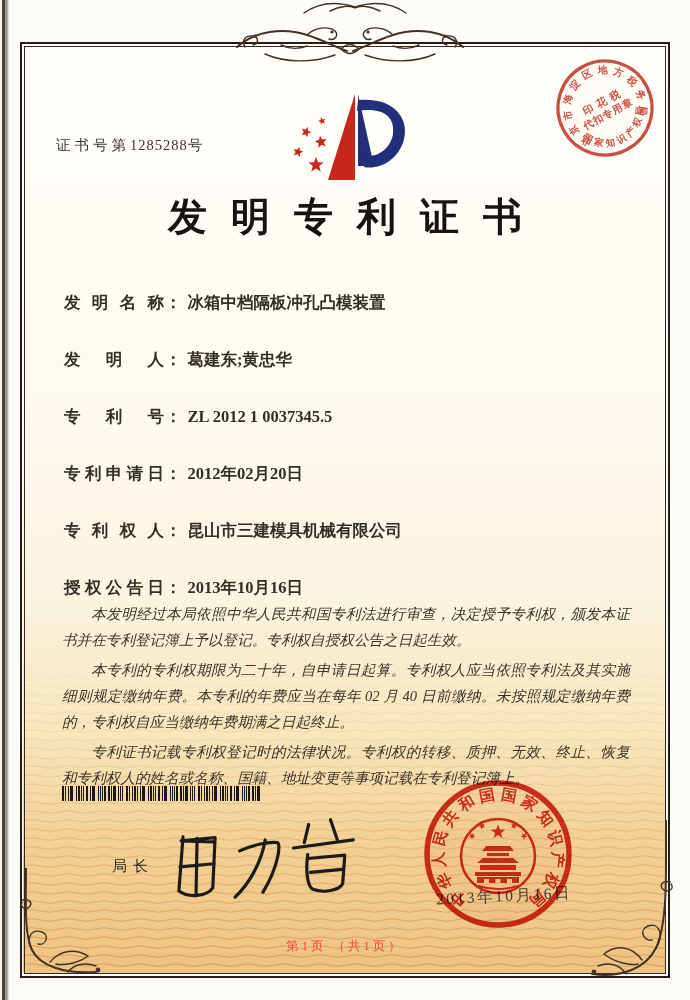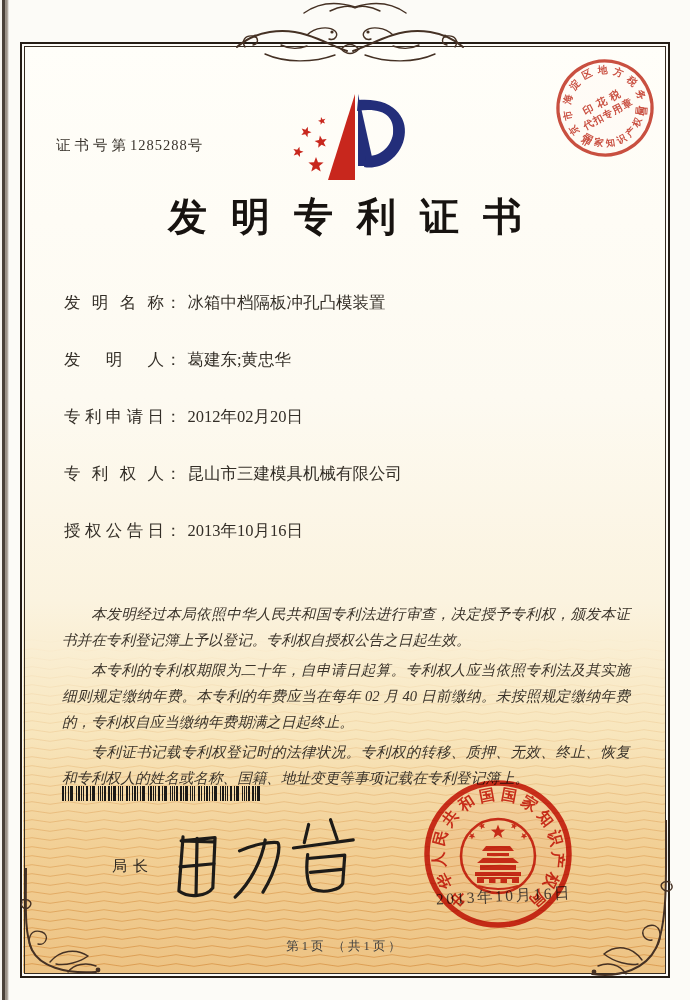--- a/index.html
+++ b/index.html
@@ -26,21 +26,21 @@
 
   .cert-number{position:absolute;left:56px;top:88px;z-index:5;font-size:14.5px;letter-spacing:4px;color:#3a342d;margin-top:48px;}
   .cert-number .num{letter-spacing:1px;}
 
   .logo{position:absolute;left:278px;top:84px;width:152px;height:110px;z-index:5;}
 
   .doc-title{position:absolute;left:0;top:190px;width:100%;z-index:5;text-align:center;
     font-size:39px;font-weight:700;color:#171310;letter-spacing:24px;text-indent:24px;}
 
   .fields{position:absolute;left:64px;top:292px;width:566px;z-index:5;}
-  .field-row{height:20px;margin-bottom:37px;font-size:16.5px;color:#332e27;white-space:nowrap;}
+  .field-row{height:20px;margin-bottom:37px;font-size:16.5px;color:#332e27;white-space:nowrap;font-weight:bold;}
   .field-label{display:inline-block;width:100px;text-align:justify;text-align-last:justify;vertical-align:top;}
   .field-colon{margin:0 6px 0 1px;}
 
   .paragraphs{position:absolute;left:58px;top:598px;width:576px;z-index:5;
     font-size:14.6px;line-height:1.78;color:#3a332a;text-align:justify;}
   .paragraphs p{margin:4px;text-indent:2em;font-style:italic;}
 
   .barcode{position:absolute;left:62px;top:786px;width:202px;height:15px;z-index:5;}
 
   .sig-title{position:absolute;left:112px;top:857px;z-index:5;font-size:15px;letter-spacing:6px;color:#2c2721;font-family:Liberation Mono, monospace;}
@@ -49,21 +49,21 @@
 
   .seal-date{position:absolute;left:436px;top:886px;z-index:6;font-size:15.5px;letter-spacing:2.5px;
     color:#453d33;transform:rotate(-3deg);white-space:nowrap;}
   .big-seal{position:absolute;left:420px;top:776px;width:156px;height:156px;z-index:7;mix-blend-mode:multiply;opacity:.95;}
   .big-seal text{font-weight:700;font-family:"Liberation Serif","DejaVu Serif",serif;}
 
   .tax-stamp{position:absolute;left:552px;top:55px;width:106px;height:106px;z-index:7;transform:rotate(-28deg);opacity:.88;mix-blend-mode:multiply;}
   .tax-stamp text{font-weight:700;font-family:"Liberation Serif","DejaVu Serif",serif;}
 
   .footer-page{position:absolute;left:0;top:938px;width:100%;z-index:5;text-align:center;
-    font-size:12.5px;letter-spacing:3px;color:#404040;}
+    font-size:12.5px;letter-spacing:3px;color:#ef4444;}
 </style>
 </head>
 <body>
 
 <div class="page">
 
   <div class="paper-bg"></div>
   <svg class="waves" viewBox="0 0 642 453" preserveAspectRatio="none">
       <path d="M0 121 q9 -2.6 18 0 t18 0 q9 -2.6 18 0 t18 0 q9 -2.6 18 0 t18 0 q9 -2.6 18 0 t18 0 q9 -2.6 18 0 t18 0 q9 -2.6 18 0 t18 0 q9 -2.6 18 0 t18 0 q9 -2.6 18 0 t18 0 q9 -2.6 18 0 t18 0 q9 -2.6 18 0 t18 0 q9 -2.6 18 0 t18 0 q9 -2.6 18 0 t18 0 q9 -2.6 18 0 t18 0 q9 -2.6 18 0 t18 0 q9 -2.6 18 0 t18 0 q9 -2.6 18 0 t18 0 q9 -2.6 18 0 t18 0 q9 -2.6 18 0 t18 0" fill="none" stroke="rgba(208,130,47,0.019)" stroke-width="1"></path>
       <path d="M0 130 q9 -2.6 18 0 t18 0 q9 -2.6 18 0 t18 0 q9 -2.6 18 0 t18 0 q9 -2.6 18 0 t18 0 q9 -2.6 18 0 t18 0 q9 -2.6 18 0 t18 0 q9 -2.6 18 0 t18 0 q9 -2.6 18 0 t18 0 q9 -2.6 18 0 t18 0 q9 -2.6 18 0 t18 0 q9 -2.6 18 0 t18 0 q9 -2.6 18 0 t18 0 q9 -2.6 18 0 t18 0 q9 -2.6 18 0 t18 0 q9 -2.6 18 0 t18 0 q9 -2.6 18 0 t18 0 q9 -2.6 18 0 t18 0 q9 -2.6 18 0 t18 0" fill="none" stroke="rgba(208,130,47,0.031)" stroke-width="1"></path>
@@ -195,20 +195,21 @@
       </g>
     <text x="53" y="50" text-anchor="middle" font-size="10.5" fill="#c23728" letter-spacing="1">印 花 税</text>
     <text x="53" y="63" text-anchor="middle" font-size="10" fill="#c23728" letter-spacing="1">代扣专用章</text>
   </svg>
 
   <div class="doc-title">发明专利证书</div>
 
   <div class="fields" id="fields">
       <div class="field-row"><span class="field-label">发明名称</span><span class="field-colon">：</span><span class="field-value">冰箱中档隔板冲孔凸模装置</span></div>
       <div class="field-row"><span class="field-label">发明人</span><span class="field-colon">：</span><span class="field-value">葛建东;黄忠华</span></div>
+      <div class="field-row"><span class="field-label">专利号</span><span class="field-colon">：</span><span class="field-value">ZL 2012 1 0037345.5</span></div>
       <div class="field-row"><span class="field-label">专利申请日</span><span class="field-colon">：</span><span class="field-value">2012年02月20日</span></div>
       <div class="field-row"><span class="field-label">专利权人</span><span class="field-colon">：</span><span class="field-value">昆山市三建模具机械有限公司</span></div>
       <div class="field-row"><span class="field-label">授权公告日</span><span class="field-colon">：</span><span class="field-value">2013年10月16日</span></div>
     </div>
 
   <div class="paragraphs" id="paragraphs">
       <p>本发明经过本局依照中华人民共和国专利法进行审查，决定授予专利权，颁发本证书并在专利登记簿上予以登记。专利权自授权公告之日起生效。</p>
       <p>本专利的专利权期限为二十年，自申请日起算。专利权人应当依照专利法及其实施细则规定缴纳年费。本专利的年费应当在每年 02 月 40 日前缴纳。未按照规定缴纳年费的，专利权自应当缴纳年费期满之日起终止。</p>
       <p>专利证书记载专利权登记时的法律状况。专利权的转移、质押、无效、终止、恢复和专利权人的姓名或名称、国籍、地址变更等事项记载在专利登记簿上。</p>
     </div>

